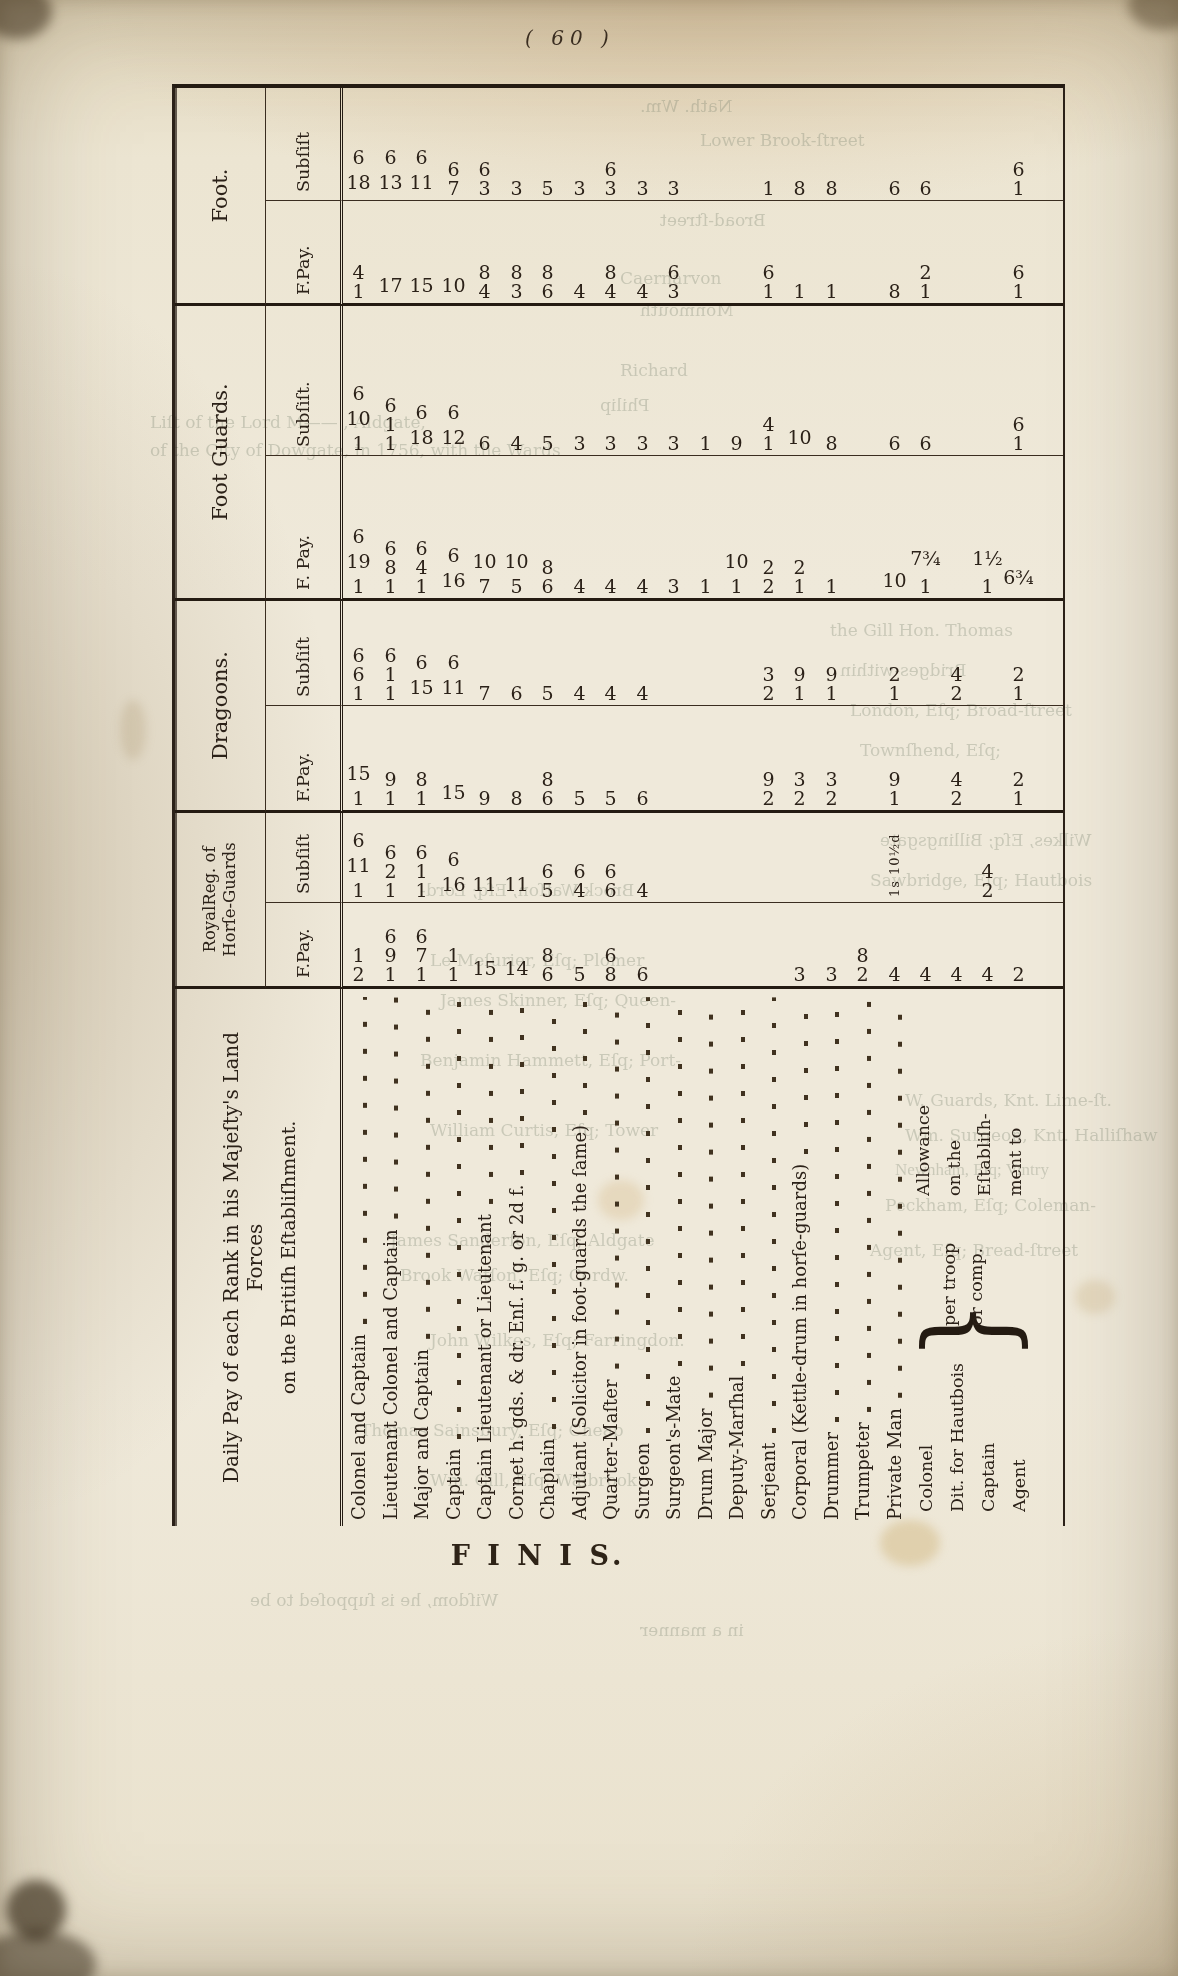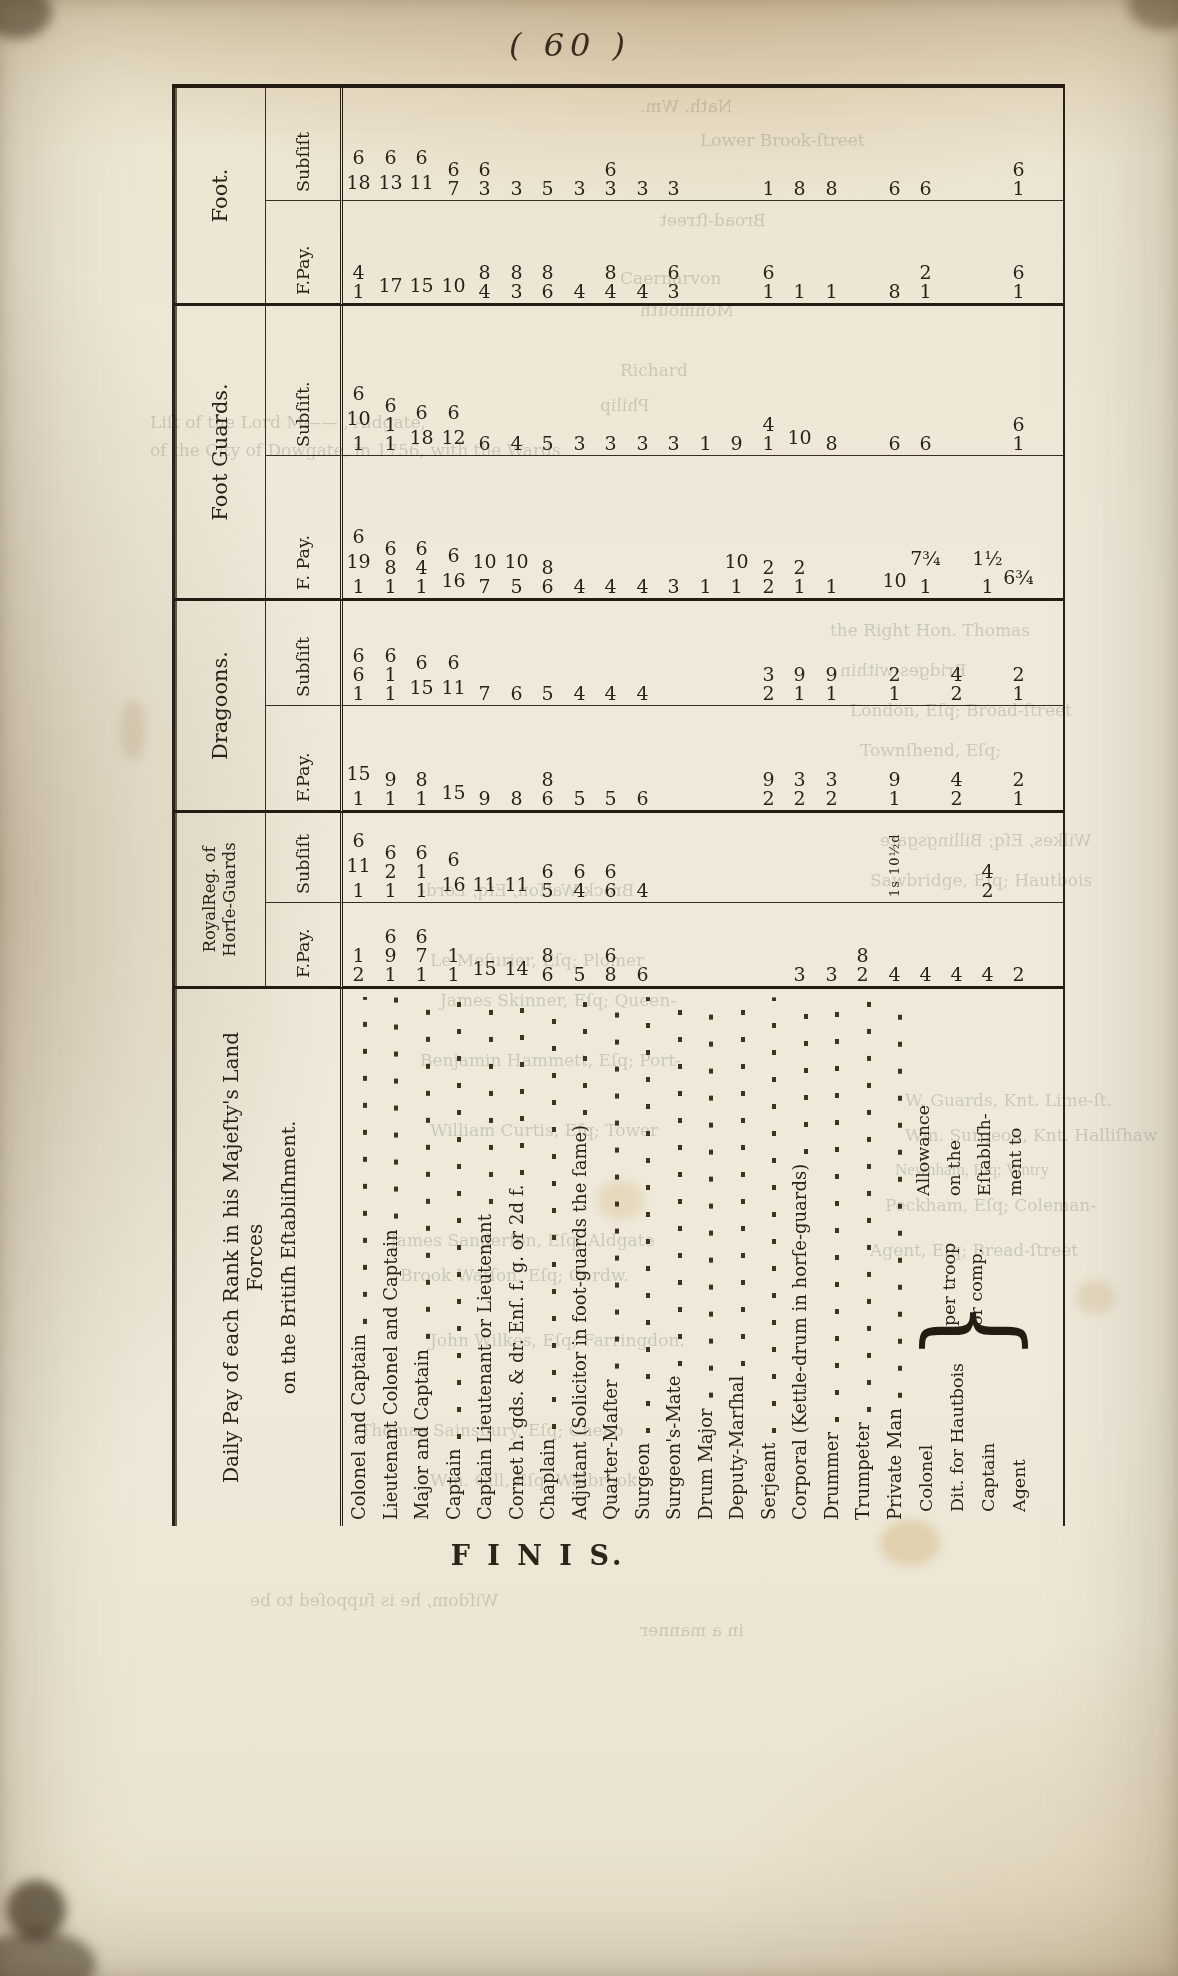--- a/index.html
+++ b/index.html
@@ -26,21 +26,21 @@
   .c3{left:1128px;top:-20px;width:70px;height:50px;background:rgba(70,55,30,.45);}
   .c4{left:-24px;top:1930px;width:120px;height:70px;background:rgba(50,38,20,.5);}
   .stain{position:absolute;border-radius:50%;filter:blur(5px);}
   .s1{left:880px;top:1520px;width:60px;height:46px;background:rgba(190,150,70,.28);}
   .s2{left:598px;top:1180px;width:46px;height:40px;background:rgba(200,160,90,.22);}
   .s3{left:120px;top:700px;width:26px;height:60px;background:rgba(150,120,70,.18);}
   .s4{left:1075px;top:1280px;width:40px;height:34px;background:rgba(180,145,80,.2);}
 
   .pagenum{
     position:absolute;left:470px;top:26px;width:200px;text-align:center;
-    font-size:32px;color:#3a2d20;letter-spacing:6px;font-style:italic;
+    font-size:20px;color:#3a2d20;letter-spacing:6px;font-style:italic;
   }
   .finis{
     position:absolute;left:408px;top:1540px;width:260px;text-align:center;
     font-size:27px;color:#2e2317;letter-spacing:4px;font-weight:bold;
   }
 
   
   .bleed{position:absolute;color:#76806d;opacity:.3;filter:blur(.6px);font-size:17px;white-space:nowrap;}
   .bleed.m{transform:scaleX(-1);}
 
@@ -104,21 +104,21 @@
 <div id="bleeds">
     <div class="bleed" style="left: 150px; top: 412px;">Liſt of the Lord M—— , Aldgate,</div>
     <div class="bleed" style="left: 150px; top: 440px;">of the City of Dowgate, in 1756, with the Wards</div>
     <div class="bleed m" style="left: 640px; top: 96px;">Nath. Wm.</div>
     <div class="bleed" style="left: 700px; top: 130px;">Lower Brook-ſtreet</div>
     <div class="bleed m" style="left: 660px; top: 210px;">Broad-ſtreet</div>
     <div class="bleed" style="left: 620px; top: 268px;">Caernarvon</div>
     <div class="bleed m" style="left: 640px; top: 300px;">Monmouth</div>
     <div class="bleed" style="left: 620px; top: 360px;">Richard</div>
     <div class="bleed m" style="left: 600px; top: 395px;">Philip</div>
-    <div class="bleed" style="left: 830px; top: 620px;">the Right Hon. Thomas</div>
+    <div class="bleed" style="left: 830px; top: 620px;">the Gill Hon. Thomas</div>
     <div class="bleed m" style="left: 840px; top: 660px;">Bridges-within</div>
     <div class="bleed" style="left: 850px; top: 700px;">London, Eſq; Broad-ſtreet</div>
     <div class="bleed" style="left: 860px; top: 740px;">Townſhend, Eſq;</div>
     <div class="bleed m" style="left: 880px; top: 830px;">Wilkes, Eſq; Billingsgate</div>
     <div class="bleed" style="left: 870px; top: 870px;">Sawbridge, Eſq; Hautbois</div>
     <div class="bleed" style="left: 905px; top: 1090px;">W. Guards, Knt. Lime-ſt.</div>
     <div class="bleed" style="left: 905px; top: 1125px;">Wm. Surgeon, Knt. Halliſhaw</div>
     <div class="bleed" style="left: 895px; top: 1160px; font-family: Liberation Serif, serif;">Newnham, Eſq; Vintry</div>
     <div class="bleed" style="left: 885px; top: 1195px;">Peckham, Eſq; Coleman-</div>
     <div class="bleed" style="left: 870px; top: 1240px;">Agent, Eſq; Bread-ſtreet</div>

